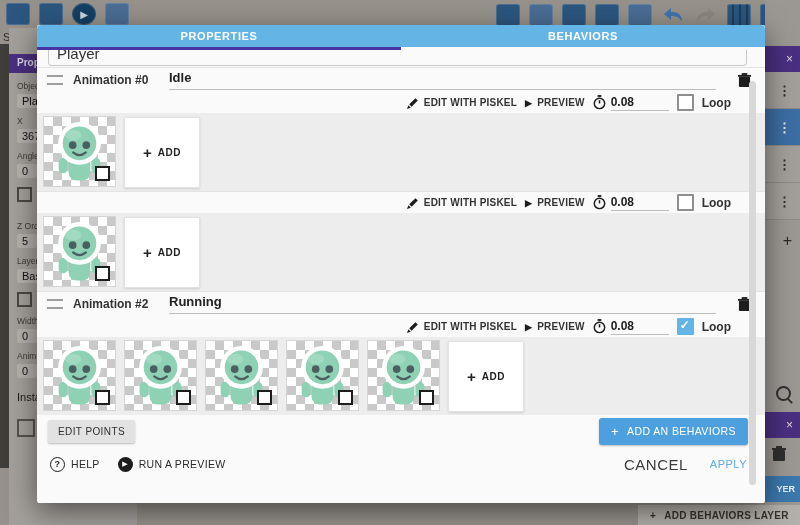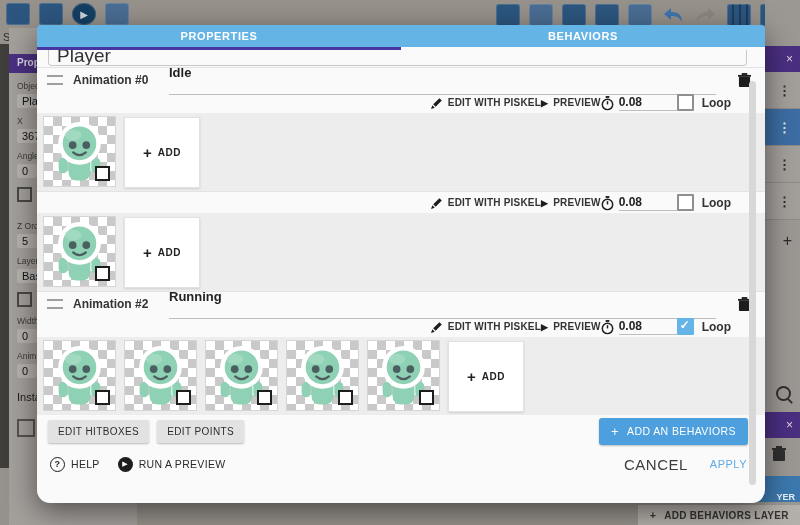--- a/index.html
+++ b/index.html
@@ -37,42 +37,42 @@
   .right-panel{position:absolute;left:765px;top:0;width:35px;height:525px;background:#9b9793;}
   .rp-header{position:absolute;left:0;width:35px;height:26px;background:#4a2f80;color:#d9d4e4;display:flex;align-items:center;justify-content:flex-end;padding-right:7px;box-sizing:border-box;font-size:12px;}
   .rp-h1{top:46px;}
   .rp-h2{top:412px;}
   .rp-rows{position:absolute;left:0;top:72px;width:35px;}
   .krow{height:37px;border-bottom:1px solid #8d8985;background:#a29e9a;display:flex;align-items:center;justify-content:flex-end;padding-right:9px;box-sizing:border-box;color:#2a2a2a;font-size:13px;font-weight:bold;}
   .krow.selected{background:#3c6da3;color:#e8e8e8;}
   .rp-plus{position:absolute;left:0;top:224px;width:35px;height:34px;display:flex;align-items:center;justify-content:flex-end;padding-right:8px;box-sizing:border-box;font-size:16px;color:#2a2a2a;}
   .rp-search{position:absolute;left:776px;top:386px;}
   .rp-trash{position:absolute;left:772px;top:446px;}
-  .bg-add-layer{position:absolute;left:746px;top:476px;width:54px;height:26px;background:#3c78ad;color:#e8eef5;font-size:9px;font-weight:bold;display:flex;align-items:flex-end;justify-content:flex-end;padding-right:5px;box-sizing:border-box;}
+  .bg-add-layer{position:absolute;left:746px;top:476px;width:54px;height:26px;background:#3c78ad;color:#e8eef5;font-size:9px;font-weight:bold;display:flex;align-items:center;justify-content:flex-end;padding-right:5px;box-sizing:border-box;}
   .lighting-row{position:absolute;left:638px;top:505px;width:162px;height:20px;background:#b3afaa;display:flex;align-items:center;gap:8px;padding-left:12px;box-sizing:border-box;color:#35332f;font-size:10px;font-weight:bold;letter-spacing:.3px;}
 
   
-  .dialog{position:absolute;left:37px;top:25px;width:728px;height:478px;background:#fafafa;border-radius:13px;box-shadow:0 8px 28px rgba(0,0,0,.5);z-index:10;display:flex;flex-direction:column;}
+  .dialog{position:absolute;left:37px;top:25px;width:728px;height:478px;background:#fafafa;border-radius:2px;box-shadow:0 8px 28px rgba(0,0,0,.5);z-index:10;display:flex;flex-direction:column;}
   .tabbar{position:relative;height:22px;background:#64b4e5;border-radius:4px 4px 0 0;display:flex;flex:none;}
   .tab{width:50%;display:flex;align-items:center;justify-content:center;color:#fff;font-size:11px;font-weight:bold;letter-spacing:.6px;cursor:pointer;}
   .tab-indicator{position:absolute;left:0;bottom:-3px;width:50%;height:3px;background:#4636a3;}
   .dlg-content{flex:1;position:relative;padding-top:3px;overflow:hidden;}
   .objname-field{height:15px;margin:0 18px 1px 11px;border:1px solid #c9c9c9;border-top:none;border-radius:0 0 4px 4px;overflow:hidden;background:#fafafa;}
-  .objname-field span{display:block;font-size:19px;color:#333;margin:-5px 0 0 8px;}
+  .objname-field span{display:block;font-size:15px;color:#333;margin:-5px 0 0 8px;}
 
   .anim-section{border-top:1px solid #e3e3e3;font-weight:bold;}
   .anim-header{height:24px;display:flex;align-items:center;gap:10px;padding:0 14px 0 10px;}
   .drag-handle{width:16px;height:6px;border-top:2px solid #9e9e9e;border-bottom:2px solid #9e9e9e;flex:none;}
   .anim-title{font-size:12px;color:#333;width:86px;flex:none;}
-  .anim-name{flex:1;font-size:13px;color:#222;border-bottom:1px solid #bdbdbd;padding-bottom:14px;margin-right:12px;}
+  .anim-name{flex:1;font-size:13px;color:#222;border-bottom:1px solid #bdbdbd;padding-bottom:4px;margin-right:12px;}
   .trash-btn{flex:none;cursor:pointer;display:flex;}
-  .piskel-row{height:21px;display:flex;align-items:center;justify-content:flex-end;gap:0;padding-right:34px;}
+  .piskel-row{height:21px;display:flex;align-items:center;justify-content:flex-end;gap:8px;padding-right:34px;}
   .tool{display:flex;align-items:center;gap:5px;font-size:10px;color:#333;letter-spacing:.2px;cursor:pointer;}
   .playglyph{font-size:9px;color:#1d1d1d;}
-  .timewrap{display:flex;align-items:flex-end;gap:5px;}
+  .timewrap{display:flex;align-items:flex-start;gap:5px;}
   .timefield{width:58px;font-size:12px;color:#222;border-bottom:1px solid #bdbdbd;padding-bottom:1px;}
   .loopwrap{display:flex;align-items:center;gap:8px;font-size:12px;color:#333;}
   .cb{width:13px;height:13px;border:2px solid #8f8f8f;border-radius:1px;background:#fff;position:relative;cursor:pointer;flex:none;}
   .cb.checked{background:#64b4e8;border-color:#64b4e8;}
   .cb.checked::after{content:"✓";position:absolute;left:1px;top:-2px;color:#fff;font-size:12px;font-weight:bold;}
   .sprite-row{background:#ededed;display:flex;gap:8px;padding:3px 0 4px 6px;height:71px;}
   .frame{width:73px;height:71px;position:relative;border:1px solid #d5d5d5;box-sizing:border-box;flex:none;}
   .checker{background-color:#fff;background-image:conic-gradient(#c9c9c9 25%,transparent 0 50%,#c9c9c9 0 75%,transparent 0);background-size:18px 18px;}
   .frame svg{width:100%;height:100%;display:block;}
   .frame-cb{position:absolute;right:5px;bottom:5px;width:11px;height:11px;background:#fff;border:2px solid #1d1d1d;}
@@ -429,21 +429,20 @@
   </div>
 </span>
           <div class="add-tile">
             <span class="add-plus">+</span>
             <span class="add-text">ADD</span>
           </div>
         </div>
       </div>
 
       <div class="buttons-row">
-        <div class="gbtn">EDIT HITBOXES</div>
         <div class="gbtn">EDIT POINTS</div>
         <div class="bluebtn">
           <span class="bplus">+</span>
           <span>ADD AN BEHAVIORS</span>
         </div>
       </div>
 
       <div class="dlg-footer">
         <span class="foot-item">
           <span class="help-ico">?</span>

